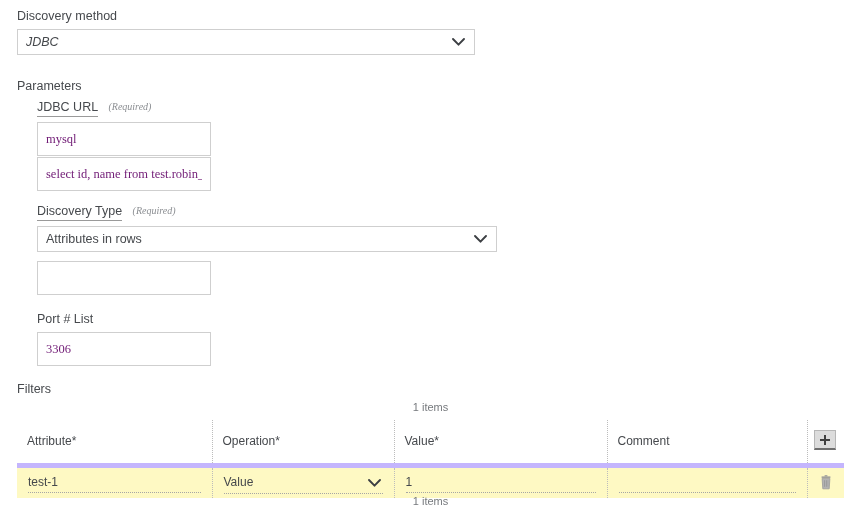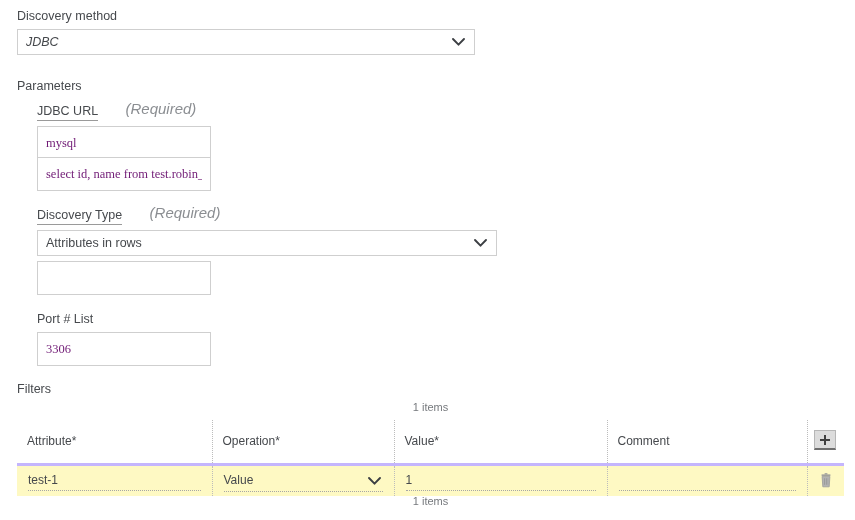--- a/index.html
+++ b/index.html
@@ -36,25 +36,26 @@
     color: #46494d;
     line-height: 15px;
     display: inline-block;
   }
   .field-label.underlined {
     border-bottom: 1px solid #9a9a9a;
     padding-bottom: 1px;
   }
 
   .required-note {
-    font-size: 15px;
+    font-size: 10px;
     font-style: italic;
     color: #8b8e92;
-    margin-left: 24px;
+    margin-left: 7px;
     vertical-align: 1px;
+    font-family: Liberation Serif, serif;
   }
 
   .textbox {
     box-sizing: border-box;
     height: 26px;
     border: 1px solid #cfcfcf;
     background: #ffffff;
     font-family: Liberation Serif, serif;
     font-size: 12.5px;
     color: #701a75;
@@ -126,21 +127,21 @@
     border-collapse: collapse;
     width: 827px;
     table-layout: fixed;
   }
   table.ftable th {
     font-weight: normal;
     font-size: 12px;
     color: #46494d;
     text-align: left;
     padding: 7px 0 8px 10px;
-    border-bottom: 3px solid #c4b5fd;
+    border-bottom: 5px solid #c4b5fd;
     border-left: 1px dotted #bcbcbc;
     background: #ffffff;
     vertical-align: middle;
     height: 28px;
   }
   table.ftable th.first { border-left: none; }
   table.ftable th.actions {
     border-left: 1px dotted #bcbcbc;
     padding: 2px 0 2px 6px;
     text-align: left;

